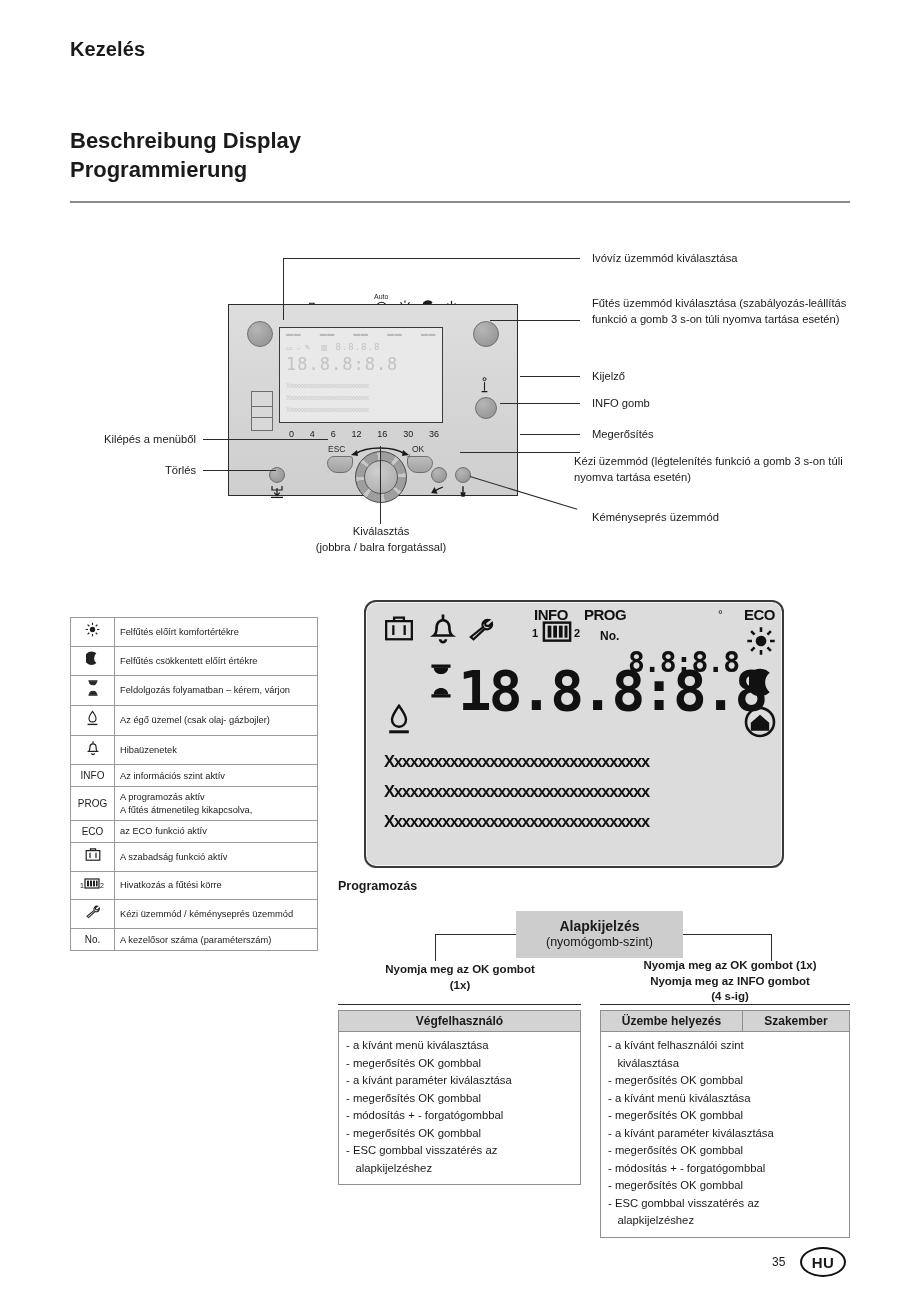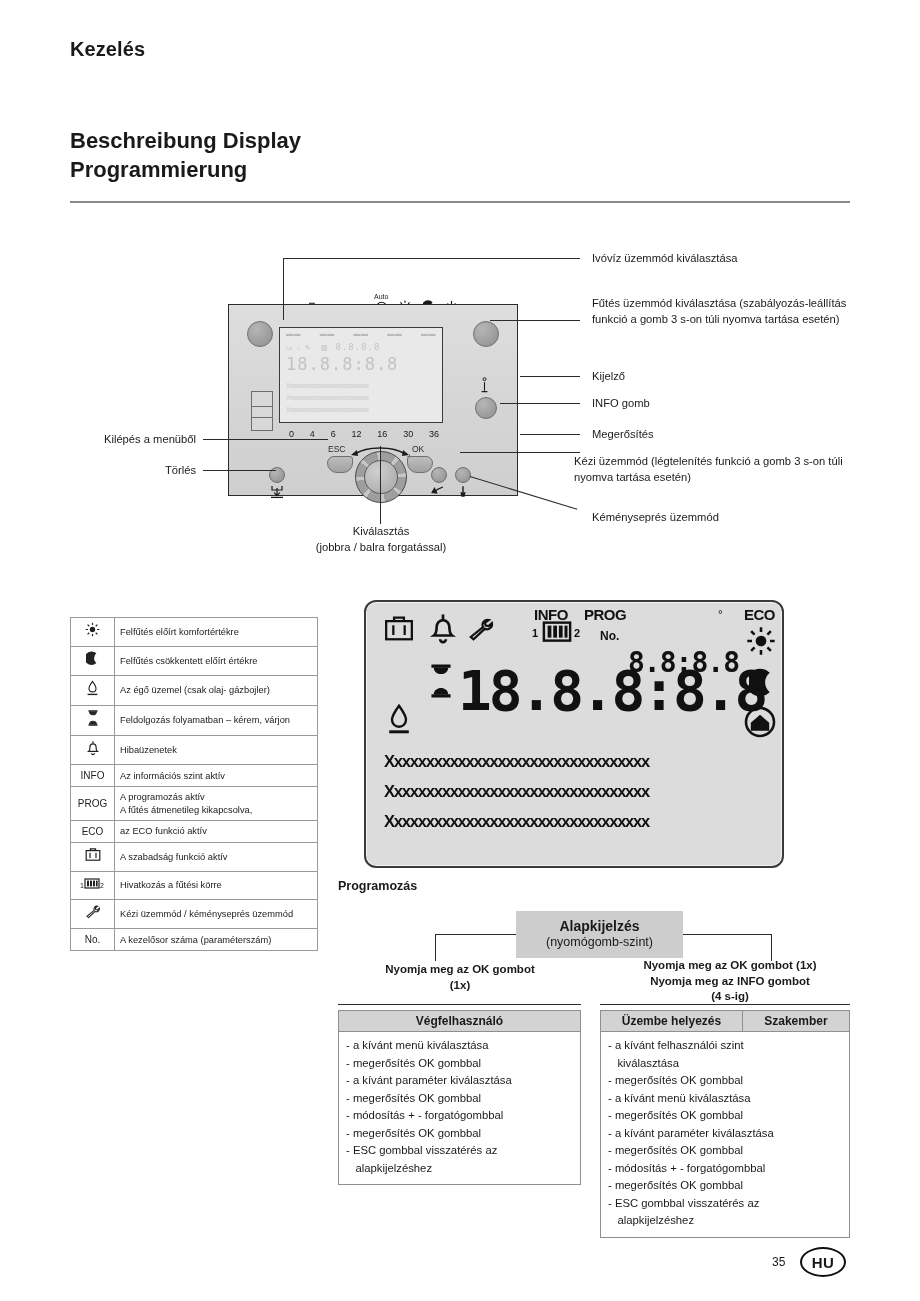--- a/index.html
+++ b/index.html
@@ -411,36 +411,36 @@
     <tr>
       <td class="sym">
         <svg width="13" height="15" viewBox="0 0 12 14">
             <path d="M9.6 11.3A5.9 5.9 0 0 1 9.6 2.2 6.4 6.4 0 1 0 9.6 11.3z" fill="#222"></path>
           </svg>
       </td>
       <td>Felfűtés csökkentett előírt értékre</td>
     </tr>
     <tr>
       <td class="sym">
-        <svg width="13" height="16" viewBox="0 0 13 16">
-            <path d="M6.5 1.4C4.2 4.6 3 6.4 3 8.4a3.5 3.5 0 0 0 7 0c0-2-1.2-3.8-3.5-7z" stroke="#222" stroke-width="1.1" fill="none"></path>
-            <path d="M1.6 14.4h9.8" stroke="#222" stroke-width="1.4"></path>
-          </svg>
-      </td>
-      <td>Az égő üzemel (csak olaj- gázbojler)</td>
-    </tr>
-    <tr>
-      <td class="sym">
         <svg width="12" height="16" viewBox="0 0 12 16">
             <path d="M1.5 1h9M1.5 15h9" stroke="#222" stroke-width="1.4"></path>
             <path d="M2.6 1.6c0 3.4 6.8 3.4 6.8 0M2.6 14.4c0-3.4 6.8-3.4 6.8 0" fill="#222"></path>
             <path d="M2.6 1.6c0 4.2 6.8 4.2 6.8 0M2.6 14.4c0-4.2 6.8-4.2 6.8 0" stroke="#222" stroke-width="1.2" fill="none"></path>
           </svg>
       </td>
       <td>Feldolgozás folyamatban – kérem, várjon</td>
+    </tr>
+    <tr>
+      <td class="sym">
+        <svg width="13" height="16" viewBox="0 0 13 16">
+            <path d="M6.5 1.4C4.2 4.6 3 6.4 3 8.4a3.5 3.5 0 0 0 7 0c0-2-1.2-3.8-3.5-7z" stroke="#222" stroke-width="1.1" fill="none"></path>
+            <path d="M1.6 14.4h9.8" stroke="#222" stroke-width="1.4"></path>
+          </svg>
+      </td>
+      <td>Az égő üzemel (csak olaj- gázbojler)</td>
     </tr>
     <tr>
       <td class="sym">
         <svg width="14" height="16" viewBox="0 0 14 16">
             <path d="M2.6 11.4c1.3-1 1.3-2.6 1.3-4 0-2 1.4-3.5 3.1-3.5s3.1 1.5 3.1 3.5c0 1.4 0 3 1.3 4z" stroke="#222" stroke-width="1.2" fill="none"></path>
             <path d="M7 1.2v2.2" stroke="#222" stroke-width="1.2"></path>
             <path d="M5.6 13.2a1.4 1.4 0 0 0 2.8 0" stroke="#222" stroke-width="1.2" fill="none"></path>
           </svg>
       </td>
       <td>Hibaüzenetek</td>

